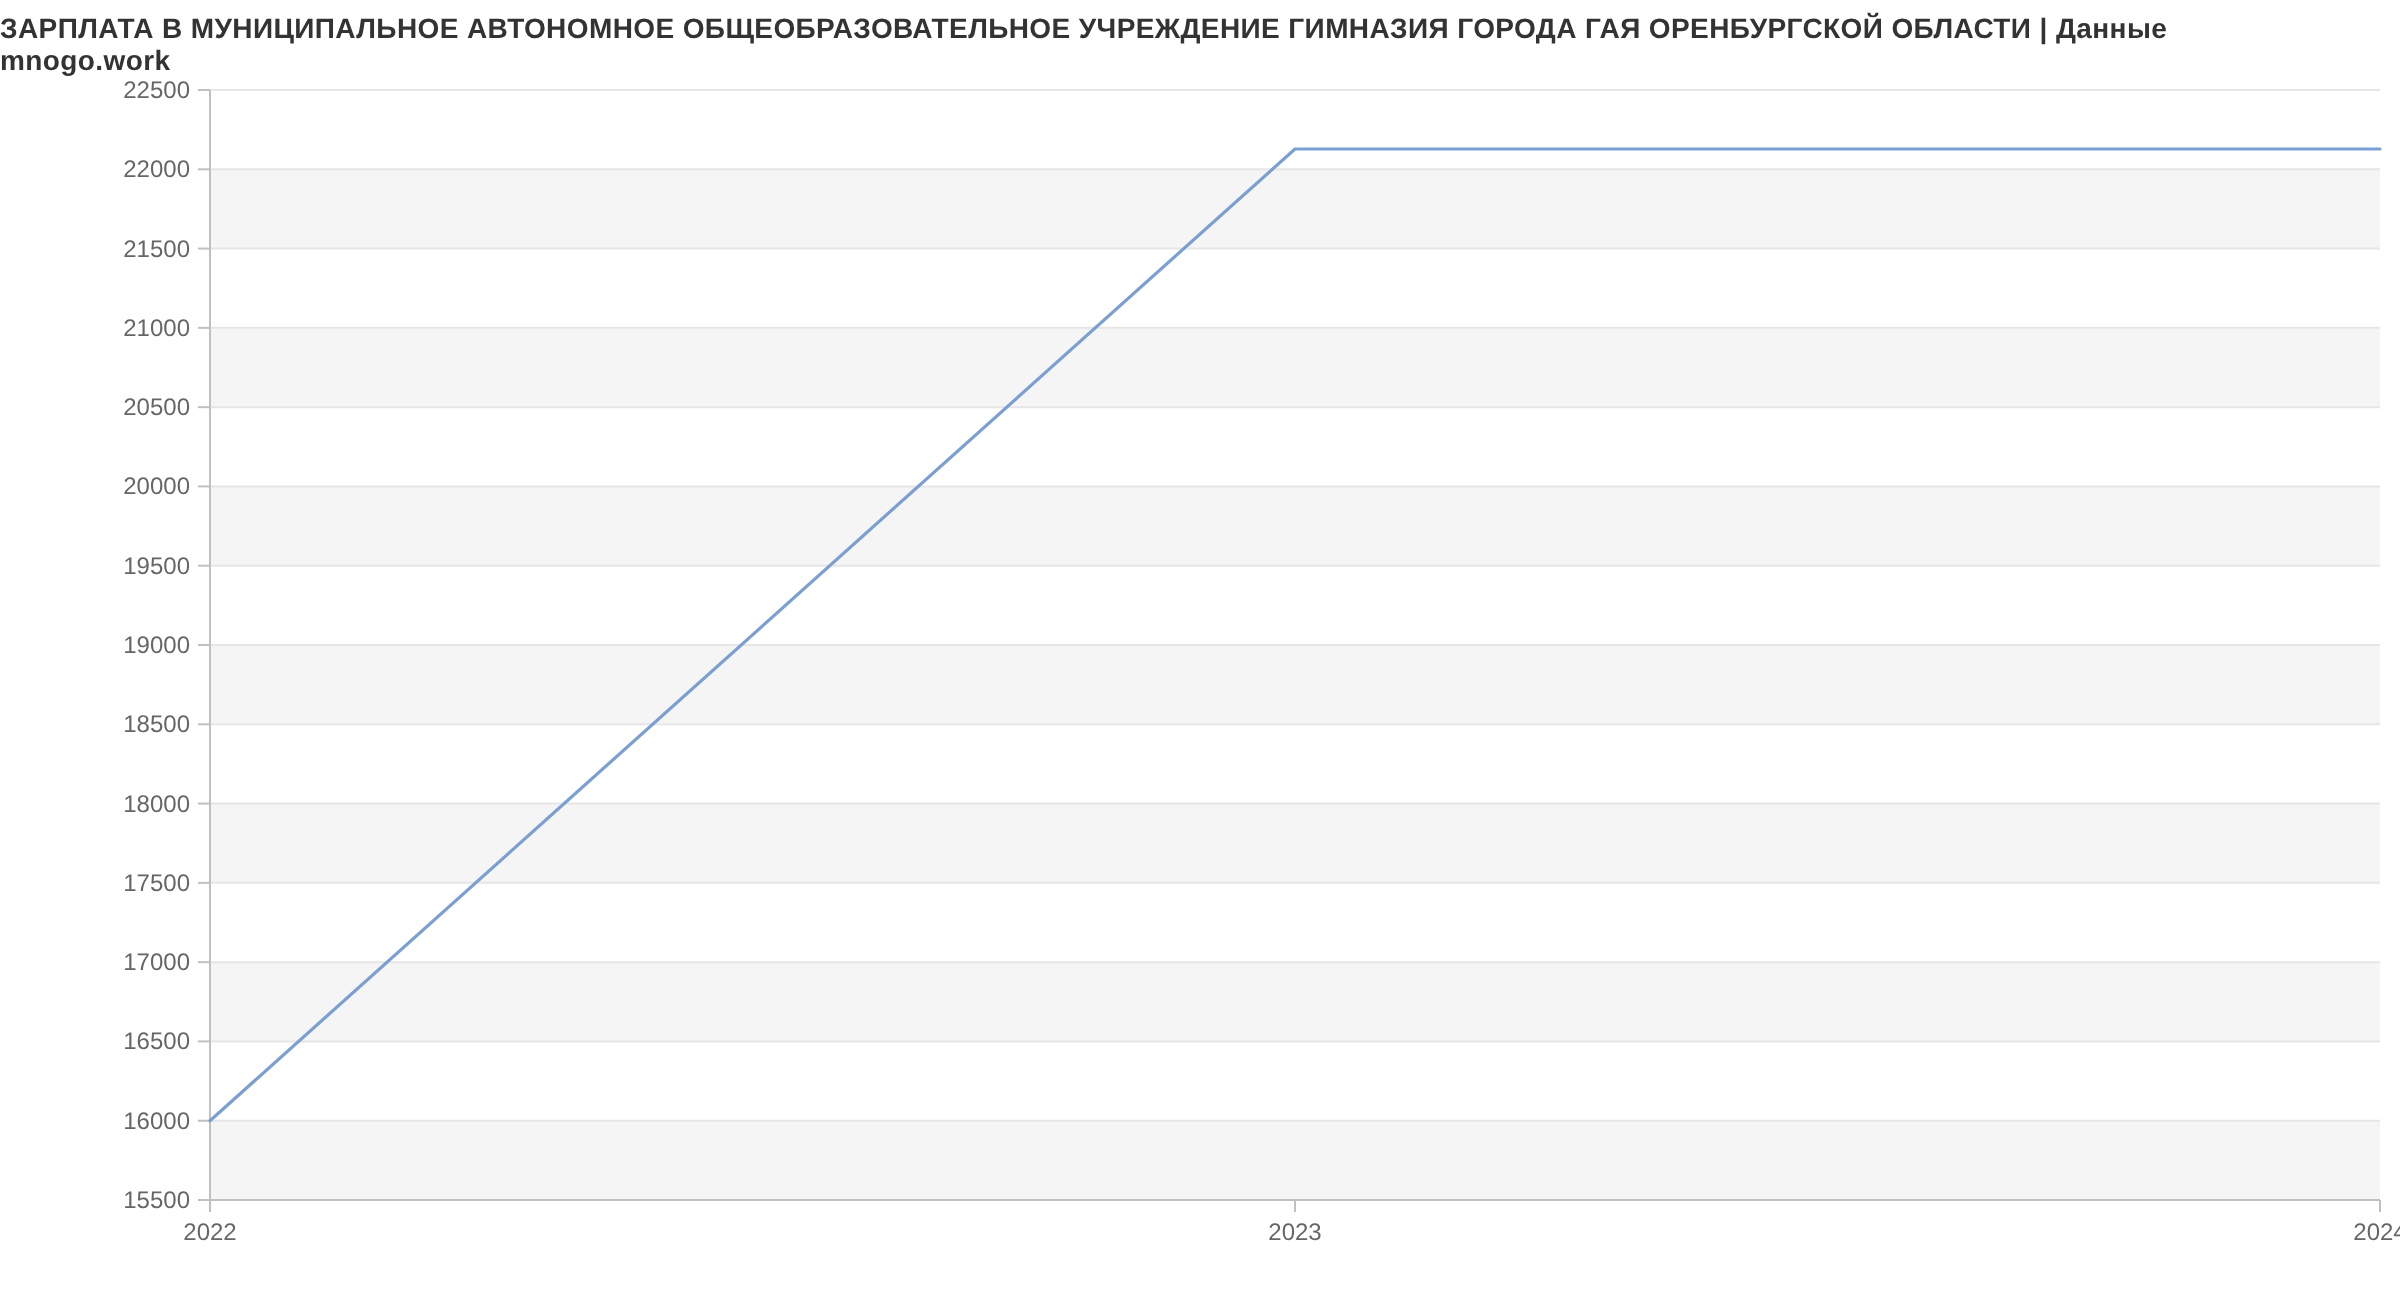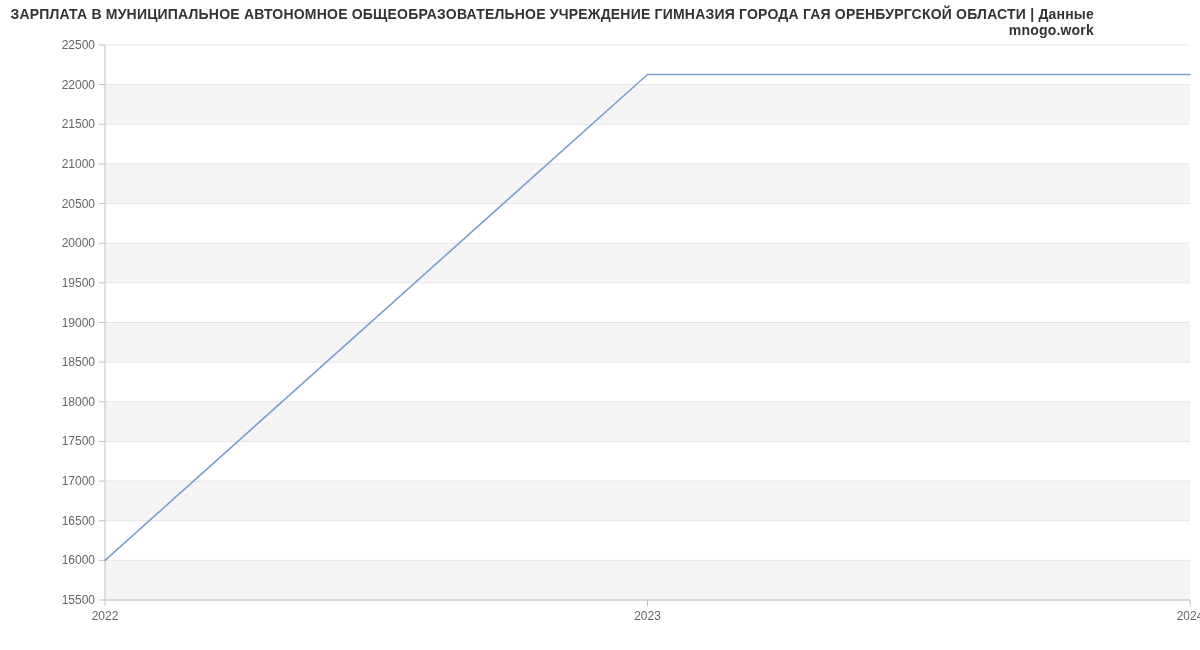--- a/index.html
+++ b/index.html
@@ -8,21 +8,21 @@
     width: 1200px;
     height: 650px;
     background: #ffffff;
     font-family: "Lucida Sans Unicode", "Lucida Grande", Verdana, Arial, sans-serif;
   }
   .title {
     position: absolute;
     top: 6px;
     left: 0;
     width: 1094px;
-    text-align: right;
+    text-align: left;
     font-size: 14px;
     font-weight: 600;
     color: #333333;
     letter-spacing: 0.2px;
   }
   svg { display: block; }
 </style>
 </head>
 <body>
 

